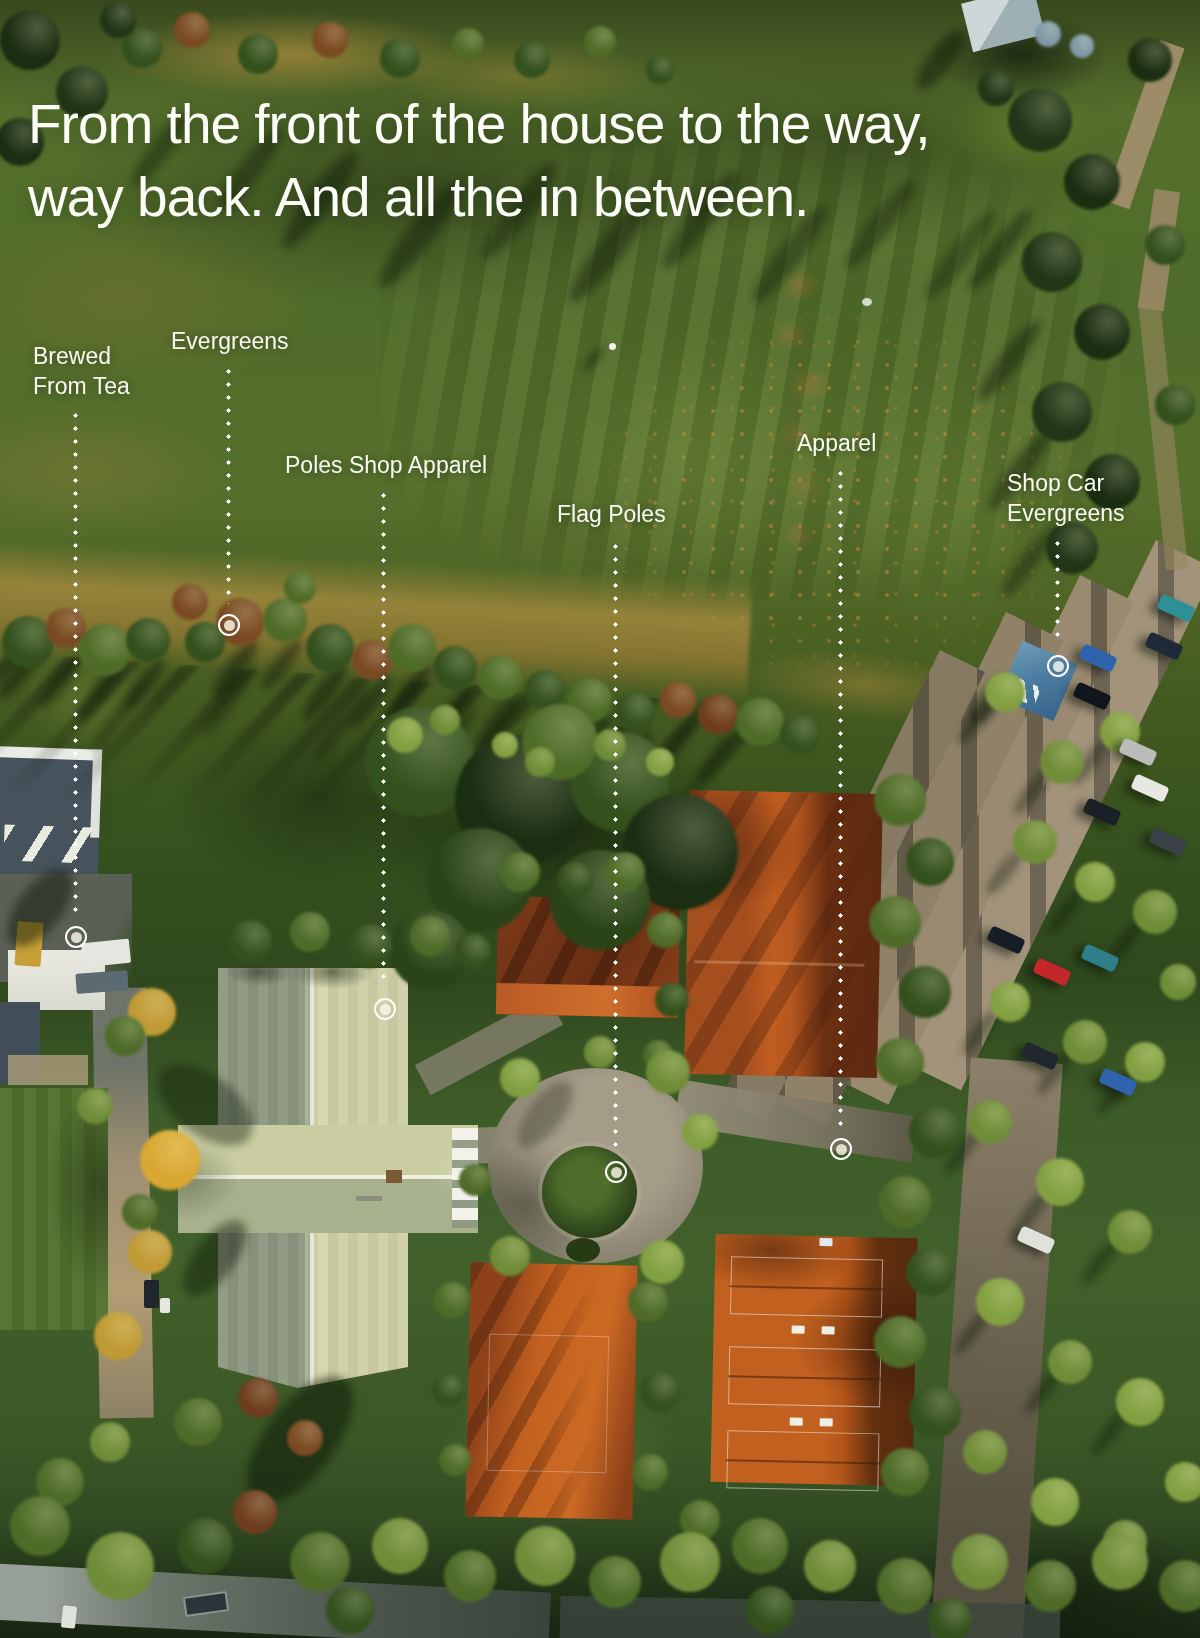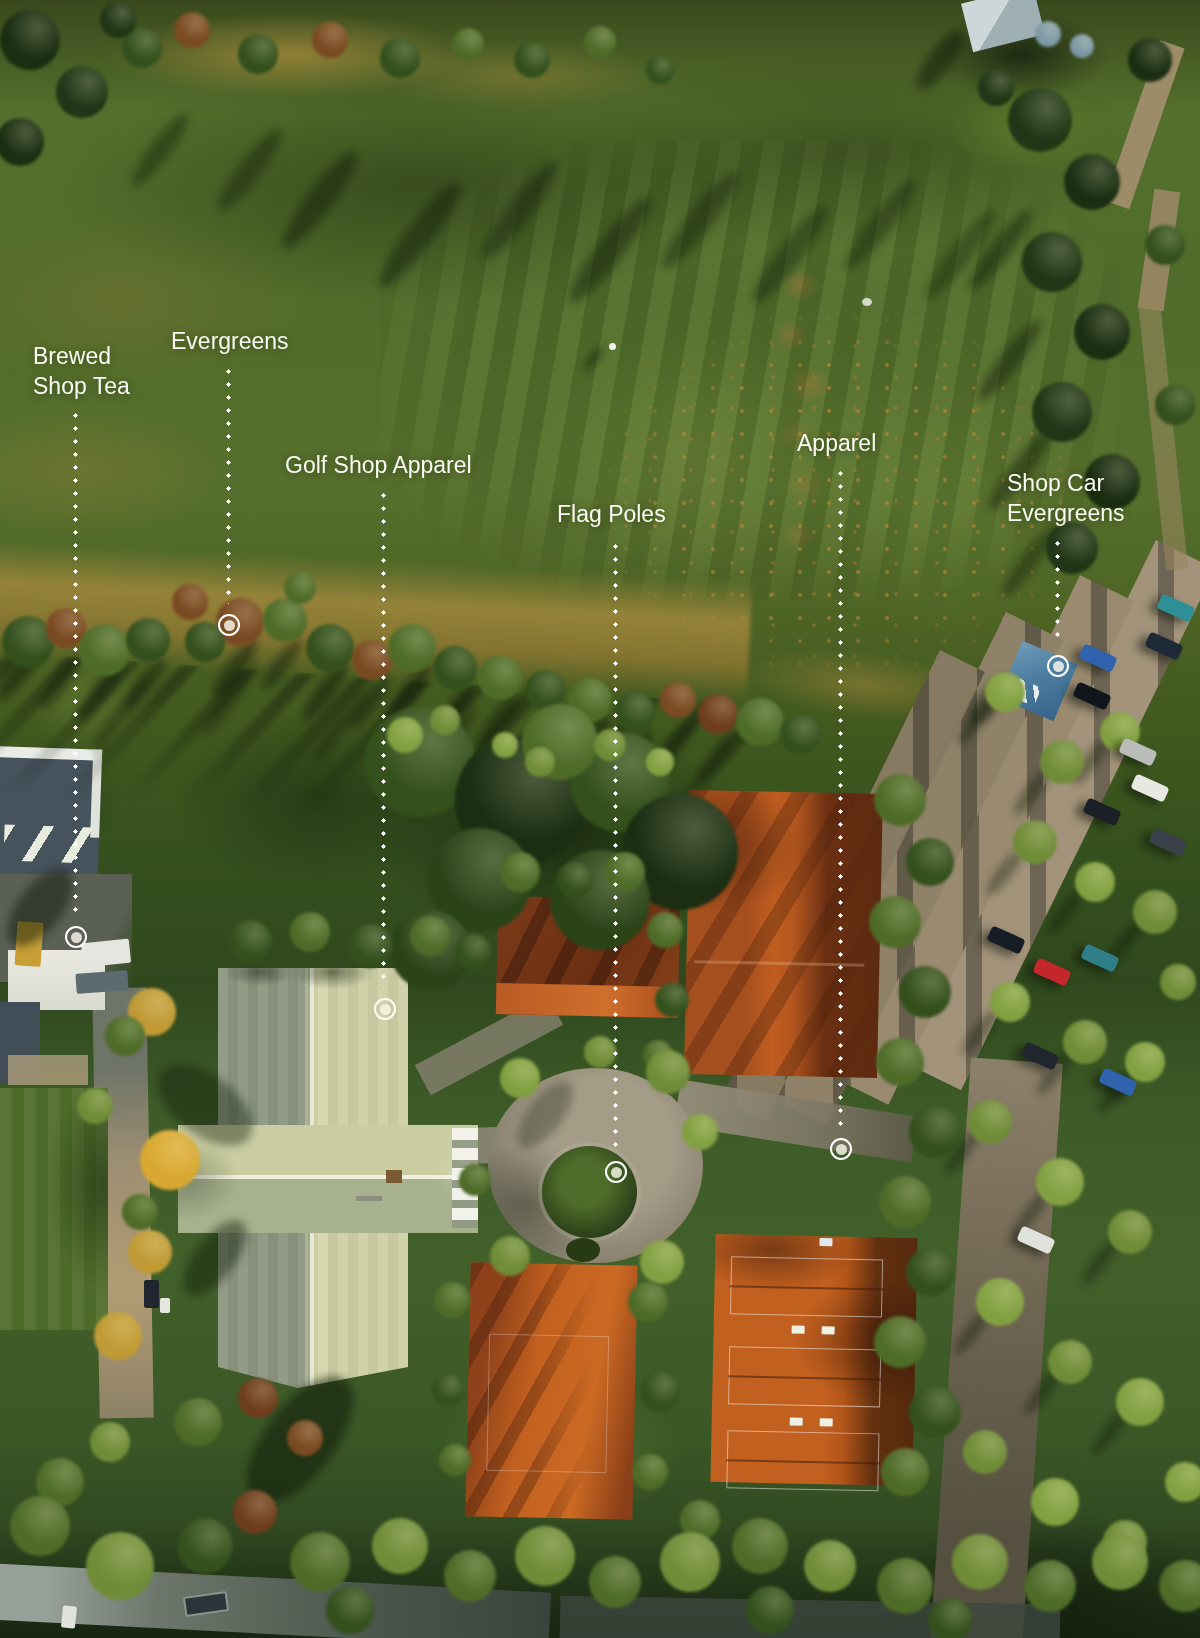--- a/index.html
+++ b/index.html
@@ -462,42 +462,46 @@
       <div class="car" style="left: 1034px; top: 964px; background: rgb(195, 39, 43); transform: rotate(24deg);"></div>
       <div class="car" style="left: 1082px; top: 950px; background: rgb(46, 127, 138); transform: rotate(24deg);"></div>
       <div class="car" style="left: 1022px; top: 1048px; background: rgb(32, 38, 46); transform: rotate(24deg);"></div>
       <div class="car" style="left: 1100px; top: 1074px; background: rgb(47, 99, 174); transform: rotate(24deg);"></div>
       <div class="car" style="left: 1018px; top: 1232px; background: rgb(223, 226, 218); transform: rotate(24deg);"></div>
     </div>
 
   <div class="dotfig" style="left:609px;top:343px;width:7px;height:7px;"></div>
   <div class="dotfig" style="left:862px;top:298px;width:10px;height:8px;opacity:.8;"></div>
 
+  <h1 class="headline">
+    <span>From the front of the house to the way,</span>
+    <span>way back. And all the in between.</span>
+  </h1>
 
   <div>
     <div class="callout-label" style="left:33px;top:341px;">
       <span>Brewed</span>
-      <span>Shop Tea</span>
+      <span>From Tea</span>
     </div>
     <div class="dotline" style="left:73px;top:412px;height:504px;"></div>
     <div class="marker" style="left:65px;top:926px;"></div>
   </div>
 
   <div>
     <div class="callout-label" style="left:171px;top:326px;">
       <span>Evergreens</span>
       <span></span>
     </div>
     <div class="dotline" style="left:226px;top:368px;height:236px;"></div>
     <div class="marker" style="left:218px;top:614px;"></div>
   </div>
 
   <div>
     <div class="callout-label" style="left:285px;top:450px;">
-      <span>Golf Shop Apparel</span>
+      <span>Poles Shop Apparel</span>
       <span></span>
     </div>
     <div class="dotline" style="left:381px;top:492px;height:496px;"></div>
     <div class="marker" style="left:374px;top:998px;"></div>
   </div>
 
   <div>
     <div class="callout-label" style="left:557px;top:499px;">
       <span>Flag Poles</span>
       <span></span>

